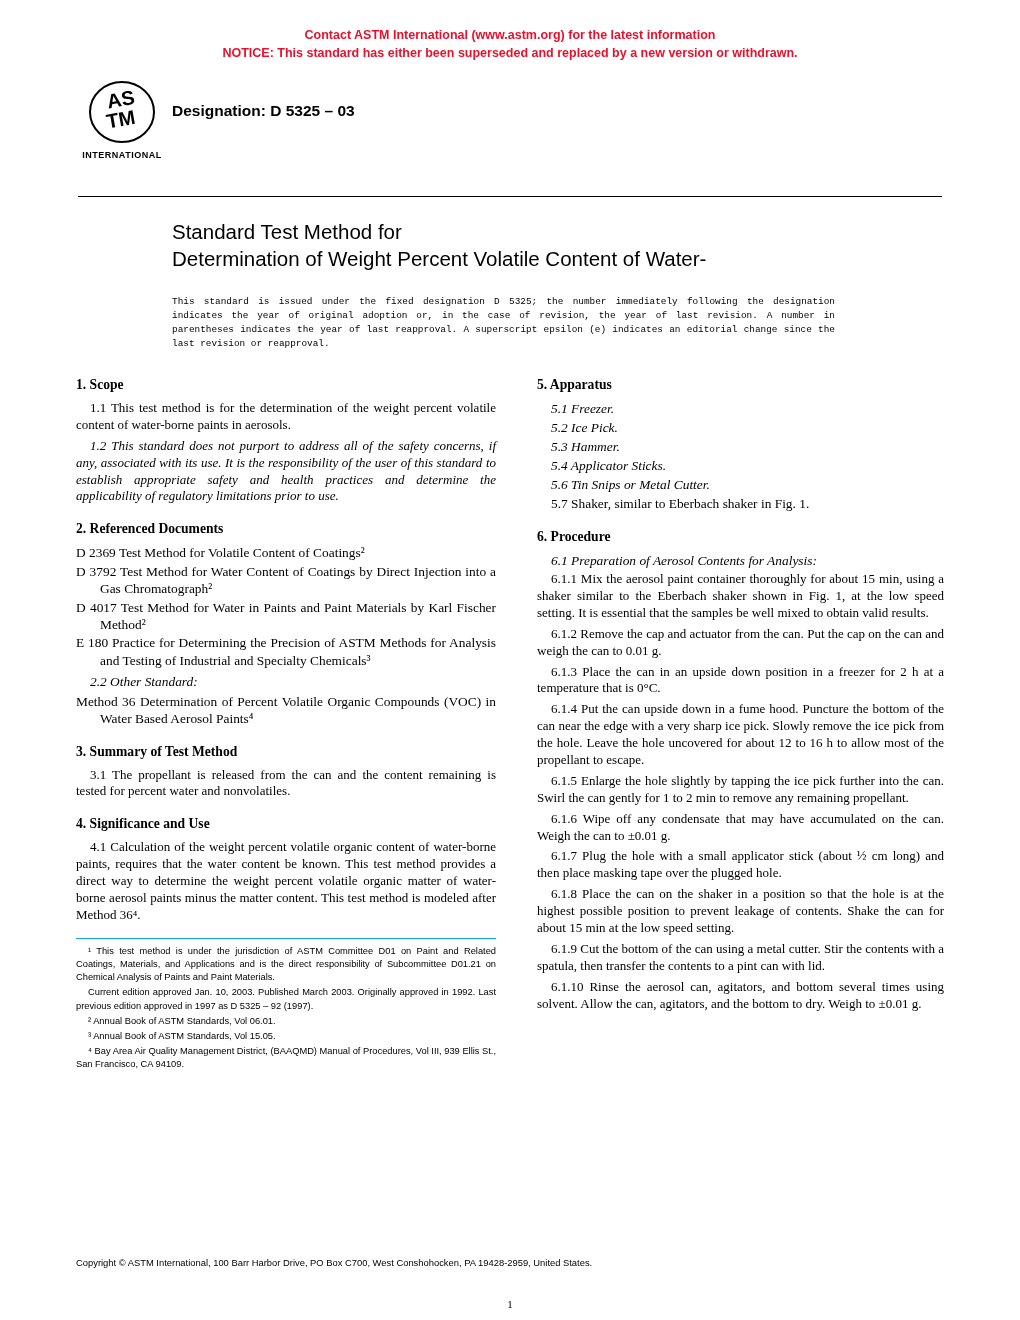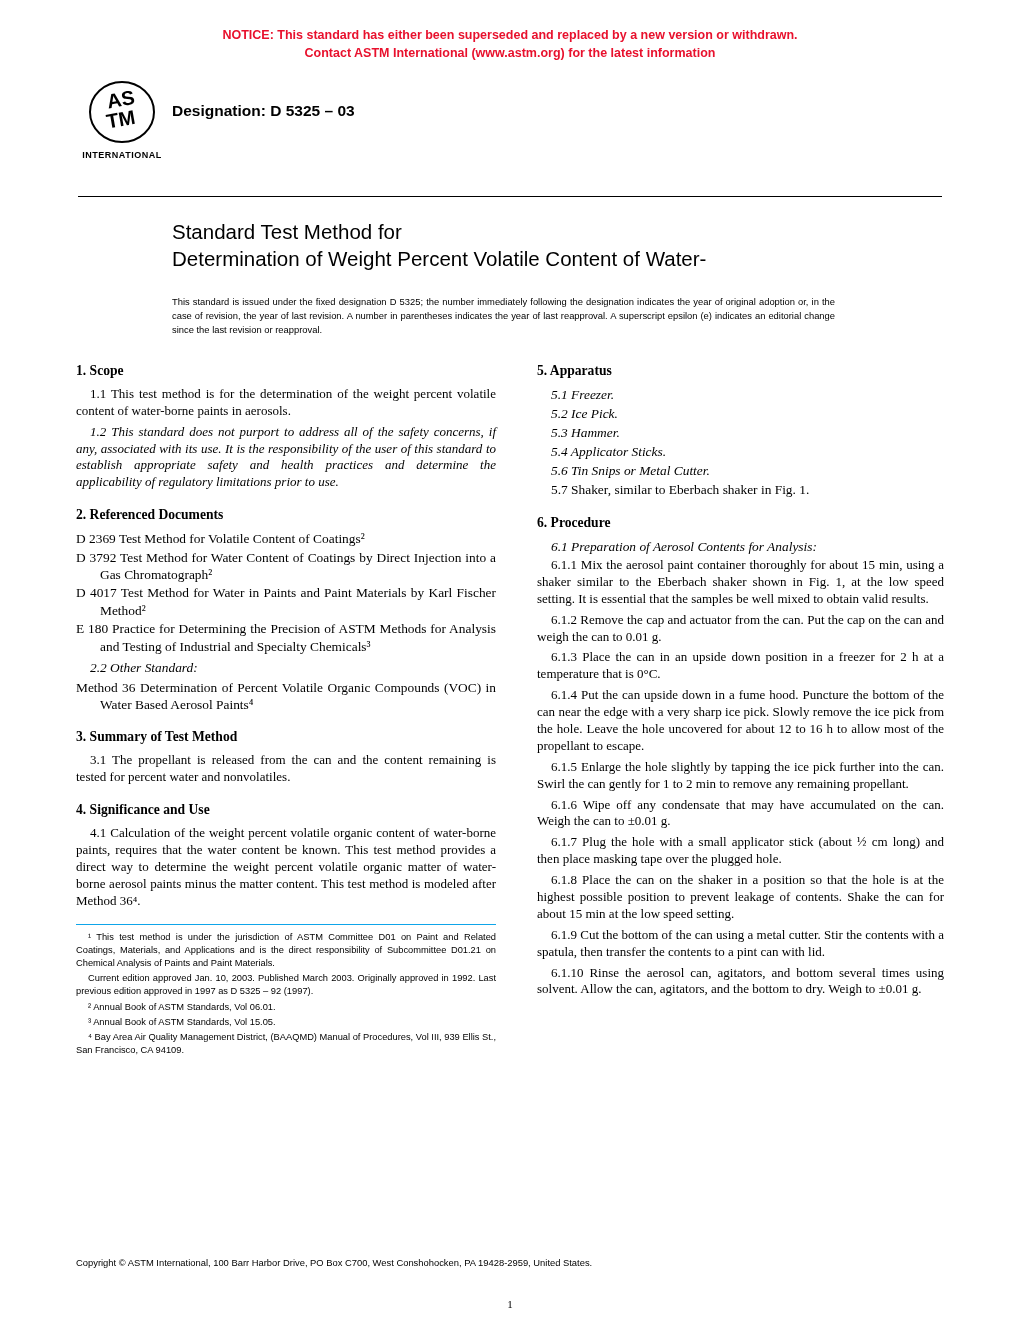--- a/index.html
+++ b/index.html
@@ -81,21 +81,21 @@
     font-weight: normal;
     font-size: 20.5px;
     line-height: 1.30;
   }
   .sup {
     font-size: 0.62em;
     vertical-align: super;
   }
   .standard-note {
     margin: 22px 185px 0 172px;
-    font-family: Liberation Sans, sans-serif;
+    font-family: Liberation Mono, monospace;
     font-size: 9.4px;
     line-height: 1.5;
     text-align: justify;
   }
   
   .columns {
     position: relative;
     margin: 26px 76px 0 76px;
     display: flex;
     gap: 41px;
@@ -172,22 +172,22 @@
     text-align: center;
     font-size: 11px;
   }
 </style>
 </head>
 <body>
 
 <div class="page">
 
   <div class="notice">
+    <div>Contact ASTM International (www.astm.org) for the latest information</div>
     <div>NOTICE: This standard has either been superseded and replaced by a new version or withdrawn.</div>
-    <div>Contact ASTM International (www.astm.org) for the latest information</div>
   </div>
 
   <div class="header">
     <div class="logo">
       <div class="circle">
         <svg width="74" height="68" viewBox="0 0 74 68" aria-hidden="true">
           <ellipse cx="37" cy="32" rx="32" ry="30" fill="none" stroke="#000" stroke-width="2"></ellipse>
           <text x="37" y="26" font-family="Liberation Sans, sans-serif" font-size="20" font-weight="bold" text-anchor="middle" transform="rotate(-10 37 26)">AS</text>
           <text x="37" y="46" font-family="Liberation Sans, sans-serif" font-size="20" font-weight="bold" text-anchor="middle" transform="rotate(-10 37 46)">TM</text>
         </svg>

